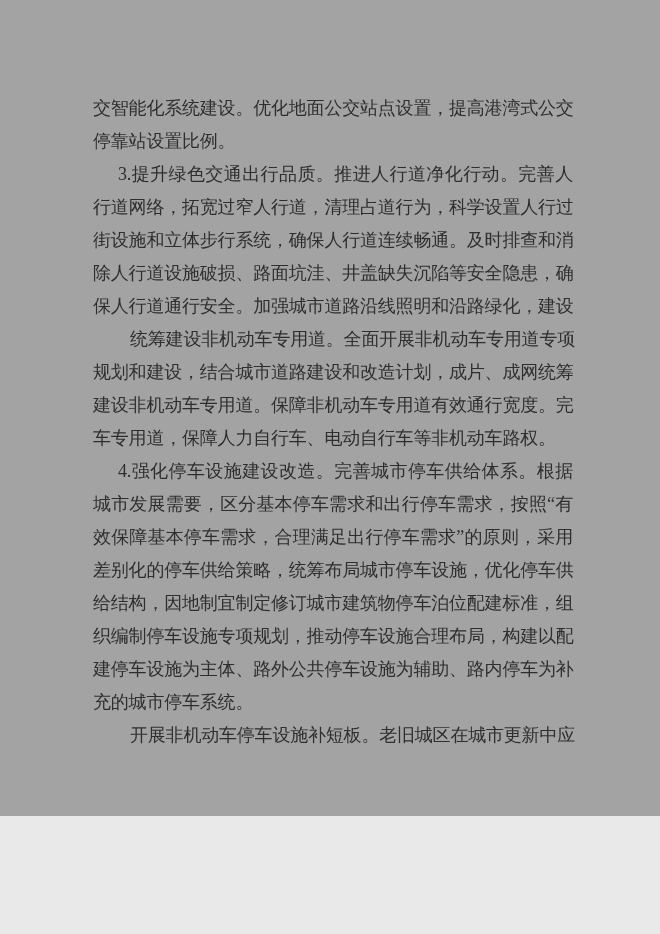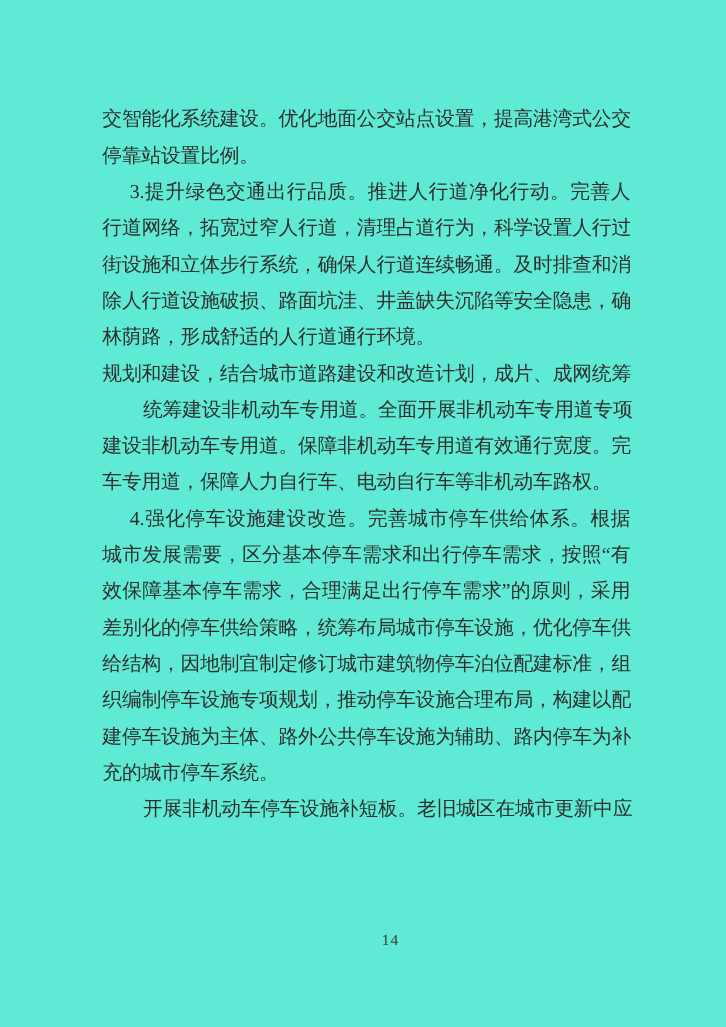--- a/index.html
+++ b/index.html
@@ -3,23 +3,23 @@
 <meta charset="utf-8">
 <style>
   html, body {
     margin: 0;
     padding: 0;
     background: #e9e9e9;
   }
   .page {
     position: relative;
     width: 660px;
-    height: 934px;
+    height: 816px;
     margin: 0 auto;
-    background: #5eead4;
+    background: #a3a3a3;
     overflow: hidden;
     font-family: "Liberation Serif", "DejaVu Serif", serif;
   }
   .textblock {
     position: absolute;
     left: 93px;
     top: 92px;
     width: 480px;
   }
   .line {
@@ -60,23 +60,23 @@
 <body>
 
 <div class="page">
   <div class="textblock">
     <div class="line">交智能化系统建设。优化地面公交站点设置，提高港湾式公交</div>
     <div class="line end">停靠站设置比例。</div>
     <div class="line indent-num">3.提升绿色交通出行品质。推进人行道净化行动。完善人</div>
     <div class="line">行道网络，拓宽过窄人行道，清理占道行为，科学设置人行过</div>
     <div class="line">街设施和立体步行系统，确保人行道连续畅通。及时排查和消</div>
     <div class="line">除人行道设施破损、路面坑洼、井盖缺失沉陷等安全隐患，确</div>
-    <div class="line end">林荫路，形成舒适的人行道通行环境。</div>
+    <div class="line">保人行道通行安全。加强城市道路沿线照明和沿路绿化，建设</div>
+    <div class="line indent-para">统筹建设非机动车专用道。全面开展非机动车专用道专项</div>
     <div class="line">规划和建设，结合城市道路建设和改造计划，成片、成网统筹</div>
-    <div class="line indent-para">统筹建设非机动车专用道。全面开展非机动车专用道专项</div>
     <div class="line">建设非机动车专用道。保障非机动车专用道有效通行宽度。完</div>
     <div class="line end">车专用道，保障人力自行车、电动自行车等非机动车路权。</div>
     <div class="line indent-num">4.强化停车设施建设改造。完善城市停车供给体系。根据</div>
     <div class="line">城市发展需要，区分基本停车需求和出行停车需求，按照“有</div>
     <div class="line">效保障基本停车需求，合理满足出行停车需求”的原则，采用</div>
     <div class="line">差别化的停车供给策略，统筹布局城市停车设施，优化停车供</div>
     <div class="line">给结构，因地制宜制定修订城市建筑物停车泊位配建标准，组</div>
     <div class="line">织编制停车设施专项规划，推动停车设施合理布局，构建以配</div>
     <div class="line">建停车设施为主体、路外公共停车设施为辅助、路内停车为补</div>
     <div class="line end">充的城市停车系统。</div>

